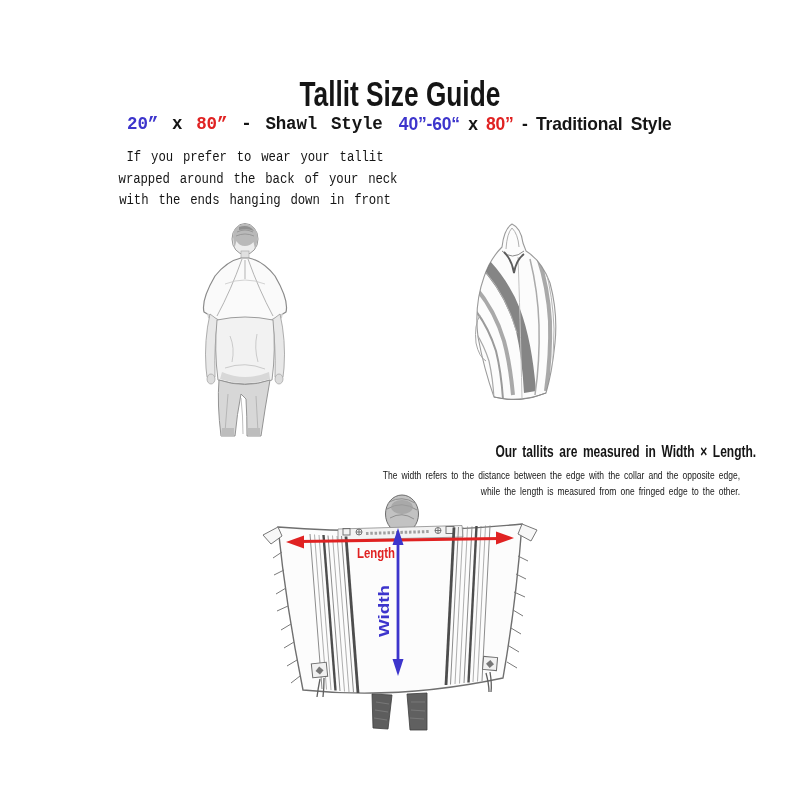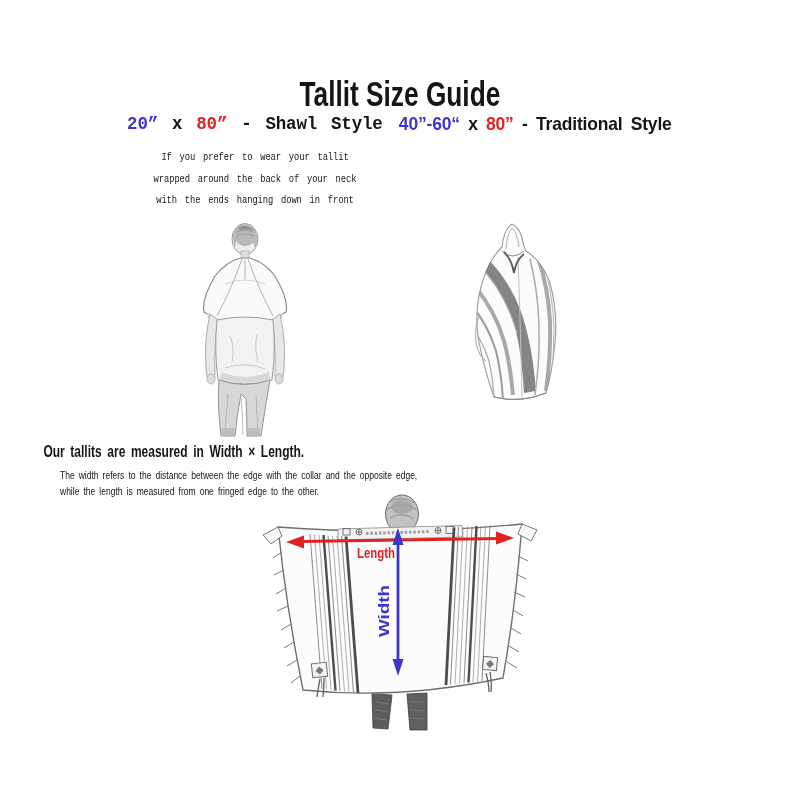--- a/index.html
+++ b/index.html
@@ -21,31 +21,31 @@
   .sq-title{transform:scaleX(.75);}
   .sq-head{transform:scaleX(.92);}
   .sq-desc{display:block;transform:scaleX(.88);white-space:nowrap;}
   .sq-note-h{transform:scaleX(.75);}
   .sq-note-l{display:block;transform:scaleX(.85);white-space:nowrap;}
 
   .col{position:absolute;top:112px;text-align:center;}
   .col-left{left:100px;width:310px;font-family:Liberation Mono, monospace;}
   .col-right{left:385px;width:300px;}
   .col-heading{font-size:19px;font-weight:bold;line-height:24px;word-spacing:4px;letter-spacing:-.2px;}
-  .col-desc{margin:11px 0 0 0;font-size:10px;line-height:21.5px;word-spacing:3px;letter-spacing:-.1px;}
+  .col-desc{margin:11px 0 0 0;font-size:14px;line-height:21.5px;word-spacing:3px;letter-spacing:-.1px;}
 
   .c-blue{color:var(--blue);}
   .c-red{color:var(--red);}
   .c-ink{color:var(--ink);}
 
   .fig-left{position:absolute;left:197px;top:222px;width:96px;height:216px;}
   .fig-right{position:absolute;left:458px;top:221px;width:112px;height:192px;}
   .fig-bottom{position:absolute;left:250px;top:494px;width:300px;height:240px;}
 
-  .note{position:absolute;top:442px;left:0;width:800px;text-align:left;}
+  .note{position:absolute;top:442px;left:0;width:800px;text-align:right;}
   .note-heading{font-size:16px;font-weight:bold;line-height:20px;word-spacing:3px;}
   .note-lines{margin-top:6px;font-size:10px;line-height:15.5px;word-spacing:2px;}
 
   svg text{font-family:"Liberation Sans", sans-serif;}
 </style>
 </head>
 <body>
 
 <div class="canvas">
 

